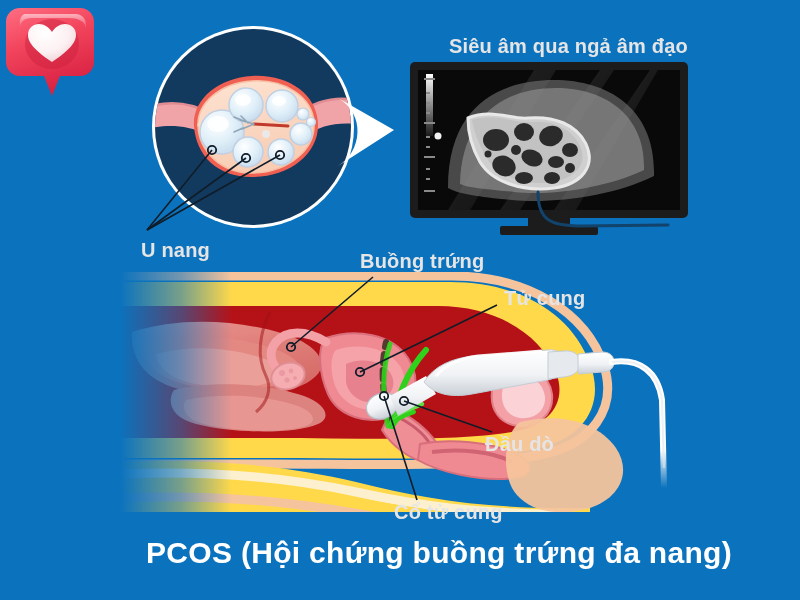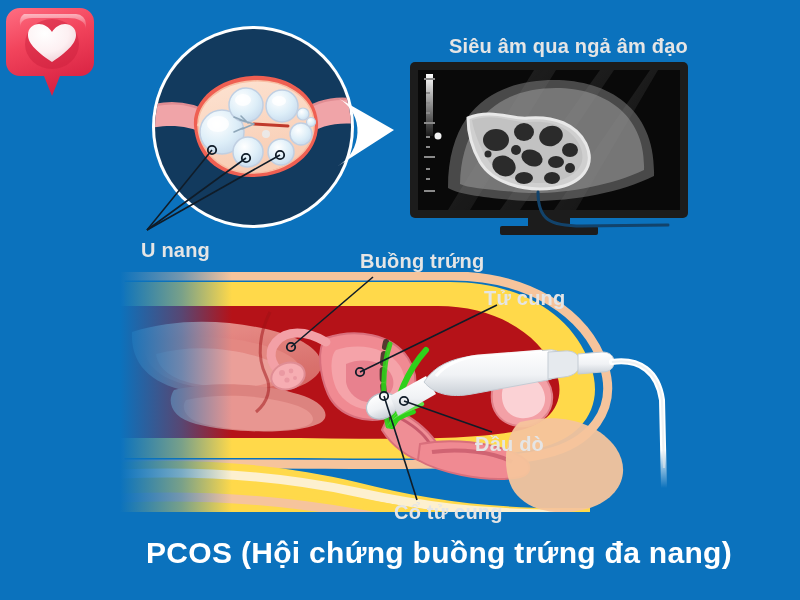--- a/index.html
+++ b/index.html
@@ -414,21 +414,21 @@
       <circle cx="384" cy="396" r="4.2" fill="none" stroke="#101c28" stroke-width="1.8"></circle>
     </g>
   </svg>
 
   <div class="lbl" style="left:449px; top:36px;">Siêu âm qua ngả âm đạo</div>
 
   <div class="lbl" style="left:141px; top:240px;">U nang</div>
 
   <div class="lbl" style="left:360px; top:251px;">Buồng trứng</div>
 
-  <div class="lbl" style="left:484px; top:288px;">Tử cung</div>
-
-  <div class="lbl" style="left:475px; top:434px;text-align:right;">Đầu dò</div>
+  <div class="lbl" style="left:504px; top:288px;">Tử cung</div>
+
+  <div class="lbl" style="left:485px; top:434px;text-align:right;">Đầu dò</div>
 
   <div class="lbl" style="left:394px; top:502px;text-align:right;">Cổ tử cung</div>
 
   <div id="title">PCOS (Hội chứng buồng trứng đa nang)</div>
 
 </div>
 
 </body></html>

